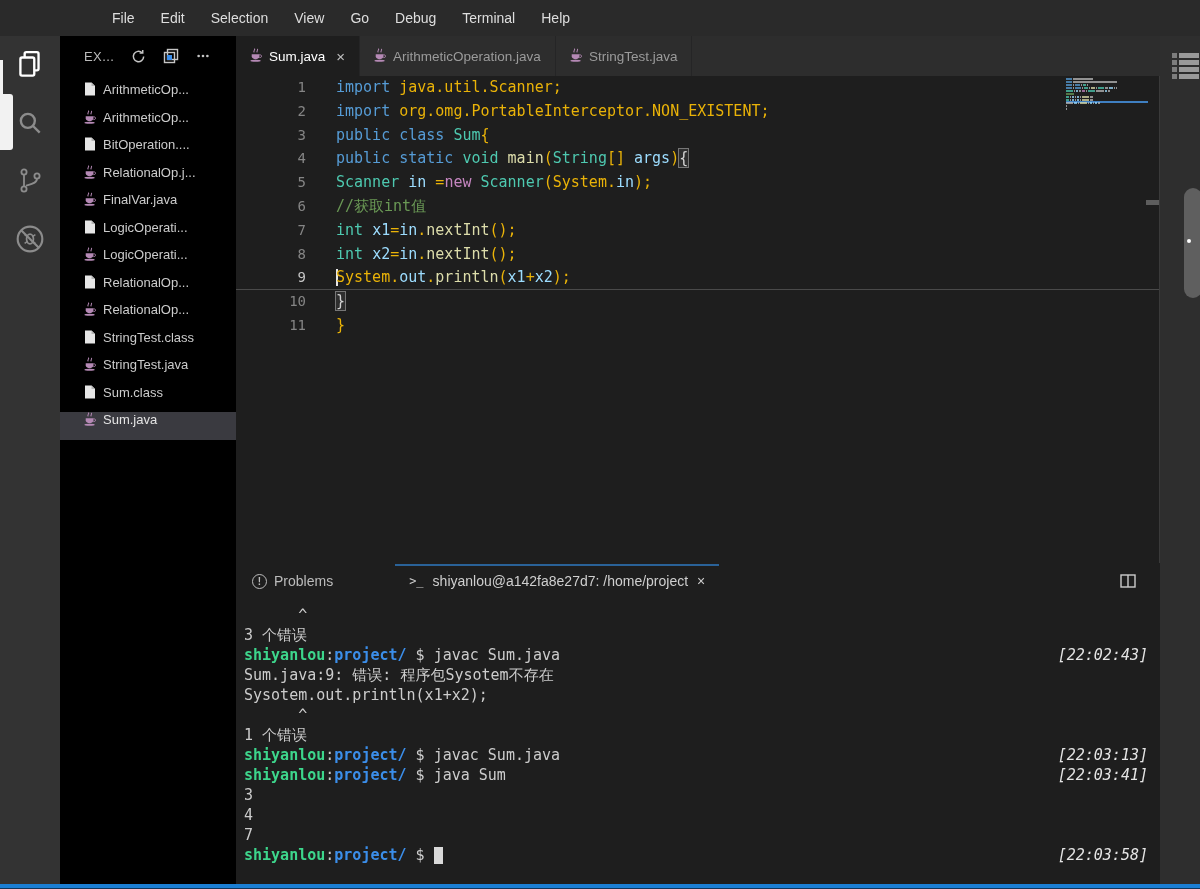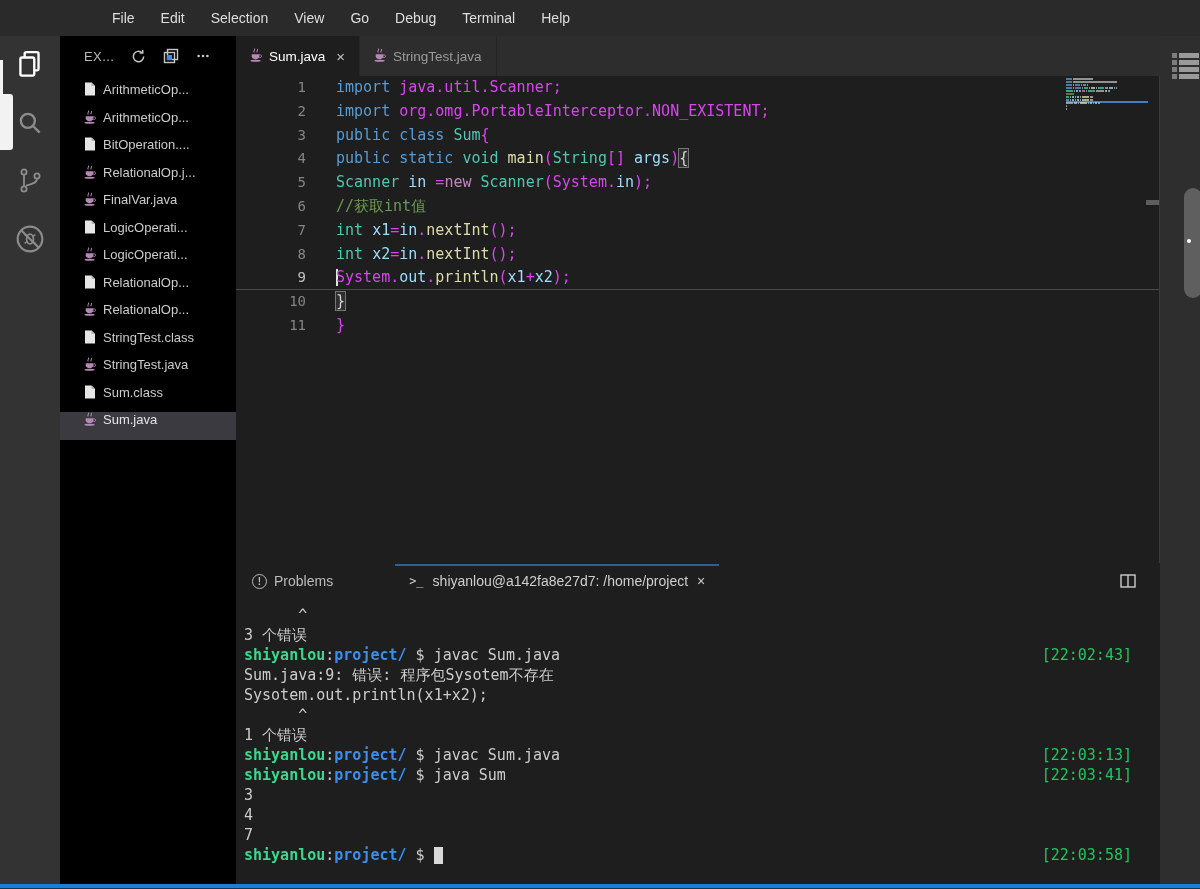--- a/index.html
+++ b/index.html
@@ -48,21 +48,21 @@
   .code-line { height:23.8px; line-height:23.8px; font-size:15px; white-space:pre; display:flex; }
   .code-line .ln { width:70px; text-align:right; padding-right:0; color:#858585; flex:0 0 auto;
                    font-size:14px; }
   .code-line .lc { padding-left:30px; color:#d4d4d4; }
   .code-line.current { border-bottom:1px solid #4a4a4a; }
   .code-line.current .ln { color:#c6c6c6; }
   .tk-kw  { color:#569cd6; }
   .tk-type{ color:#4ec9b0; }
   .tk-fn  { color:#dcdcaa; }
   .tk-var { color:#9cdcfe; }
-  .tk-txt { color:#d946ef;margin-top:37px; }
+  .tk-txt { color:#eab308;margin-top:37px; }
   .tk-cmt { color:#6a9955; }
   .tk-new { color:#c586c0; }
   .tk-box { color:#d4d4d4; outline:1px solid #767676; background:rgba(120,120,120,.18); }
   .caret  { display:inline-block; width:2px; height:17px; background:#e6e6e6;
             vertical-align:middle; margin-right:-2px; }
 
   .minimap { position:absolute; left:830px; top:2px; width:82px; }
   .mm-row { height:2px; margin-bottom:1px; display:flex; gap:1px; }
   .mm-seg { height:2px; opacity:.75; }
   .mm-highlight { position:absolute; left:0; right:0; top:23px; height:2px; background:#3f7fc1; }
@@ -82,21 +82,21 @@
                           background:#2a6298; }
   .term-glyph { font-family:"DejaVu Sans Mono", monospace; font-size:12px; color:#cccccc; }
   .split-icon { margin-left:auto; margin-right:24px; display:flex; align-items:center; }
 
   .terminal { flex:1; padding:6px 0 0 8px; font-family:"DejaVu Sans Mono", monospace;
               font-size:15px; color:#cccccc; position:relative; overflow:hidden; }
   .term-line { height:20px; line-height:20px; white-space:pre; position:relative; }
   .tm-user { color:#3dd68c; font-weight:bold; }
   .tm-dir  { color:#3b8eea; font-weight:bold; }
   .tm-plain{ color:#cccccc; }
-  .tm-time { position:absolute; right:28px; top:0; color:#22c55e; }
+  .tm-time { position:absolute; right:12px; top:0; color:#e5e5e5;font-style:italic; }
   .block-cursor { display:inline-block; width:9px; height:17px; background:#d9d9d9;
                   vertical-align:text-bottom; }
 
   
   .rightrail { width:40px; background:#2e2e2e; position:relative; flex:0 0 auto; }
   .rail-icon { position:absolute; top:16px; left:12px; }
   .rail-pill { position:absolute; top:152px; left:24px; width:18px; height:110px;
                background:#5f5f5f; border-radius:9px; }
   .rail-pill .dot { position:absolute; left:3px; top:51px; width:4px; height:4px;
                     border-radius:50%; background:#ffffff; }
@@ -314,20 +314,30 @@
             <span class="close">×</span>
           </div>
           <div class="tab">
             <span><svg width="12" height="14" viewBox="0 0 14 16">
                 <path d="M5 0.5c2 1.5-2 2.5 0 4.5" fill="none" stroke="#b589b5" stroke-width="1.2"></path>
                 <path d="M8.5 1c1.6 1.3-1.6 2.2 0 4" fill="none" stroke="#b589b5" stroke-width="1.2"></path>
                 <path d="M2 7h9v2.6c0 2-2 3.4-4.5 3.4S2 11.6 2 9.6z" fill="#b589b5"></path>
                 <path d="M11 7.8c1.6 0 2.6.7 2.6 1.6s-1 1.6-2.6 1.6" fill="none" stroke="#b589b5" stroke-width="1.1"></path>
                 <ellipse cx="6.5" cy="14.6" rx="6" ry="1.2" fill="#b589b5"></ellipse>
               </svg></span>
+            <span>ArithmeticOperation.java</span>
+          </div>
+          <div class="tab">
+            <span><svg width="12" height="14" viewBox="0 0 14 16">
+                <path d="M5 0.5c2 1.5-2 2.5 0 4.5" fill="none" stroke="#b589b5" stroke-width="1.2"></path>
+                <path d="M8.5 1c1.6 1.3-1.6 2.2 0 4" fill="none" stroke="#b589b5" stroke-width="1.2"></path>
+                <path d="M2 7h9v2.6c0 2-2 3.4-4.5 3.4S2 11.6 2 9.6z" fill="#b589b5"></path>
+                <path d="M11 7.8c1.6 0 2.6.7 2.6 1.6s-1 1.6-2.6 1.6" fill="none" stroke="#b589b5" stroke-width="1.1"></path>
+                <ellipse cx="6.5" cy="14.6" rx="6" ry="1.2" fill="#b589b5"></ellipse>
+              </svg></span>
             <span>StringTest.java</span>
           </div>
         </div>
 
       <div class="editor" id="editor">
         <div class="code-line"><span class="ln">1</span><span class="lc"><span class="tk-kw">import</span><span class="tk-txt"> java.util.Scanner;</span></span></div>
           <div class="code-line"><span class="ln">2</span><span class="lc"><span class="tk-kw">import</span><span class="tk-txt"> org.omg.PortableInterceptor.NON_EXISTENT;</span></span></div>
           <div class="code-line"><span class="ln">3</span><span class="lc"><span class="tk-kw">public</span><span class="tk-txt"> </span><span class="tk-kw">class</span><span class="tk-txt"> </span><span class="tk-type">Sum</span><span class="tk-txt">{</span></span></div>
           <div class="code-line"><span class="ln">4</span><span class="lc"><span class="tk-kw">public</span><span class="tk-txt"> </span><span class="tk-kw">static</span><span class="tk-txt"> </span><span class="tk-type">void</span><span class="tk-txt"> </span><span class="tk-fn">main</span><span class="tk-txt">(</span><span class="tk-type">String</span><span class="tk-txt">[] </span><span class="tk-var">args</span><span class="tk-txt">)</span><span class="tk-box">{</span></span></div>
           <div class="code-line"><span class="ln">5</span><span class="lc"><span class="tk-type">Scanner</span><span class="tk-txt"> </span><span class="tk-var">in</span><span class="tk-txt"> =</span><span class="tk-new">new</span><span class="tk-txt"> </span><span class="tk-type">Scanner</span><span class="tk-txt">(System.</span><span class="tk-var">in</span><span class="tk-txt">);</span></span></div>

